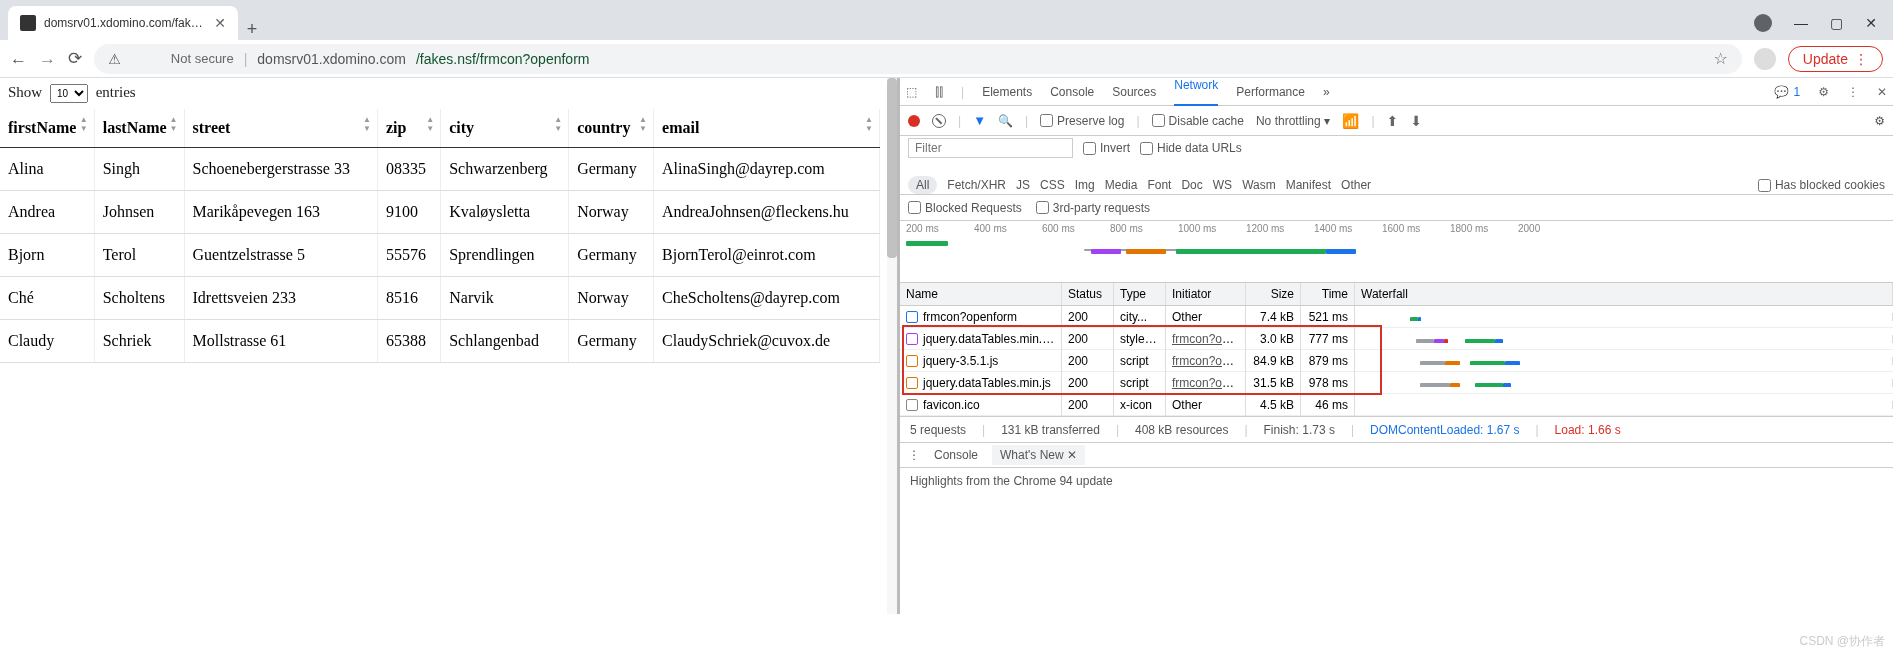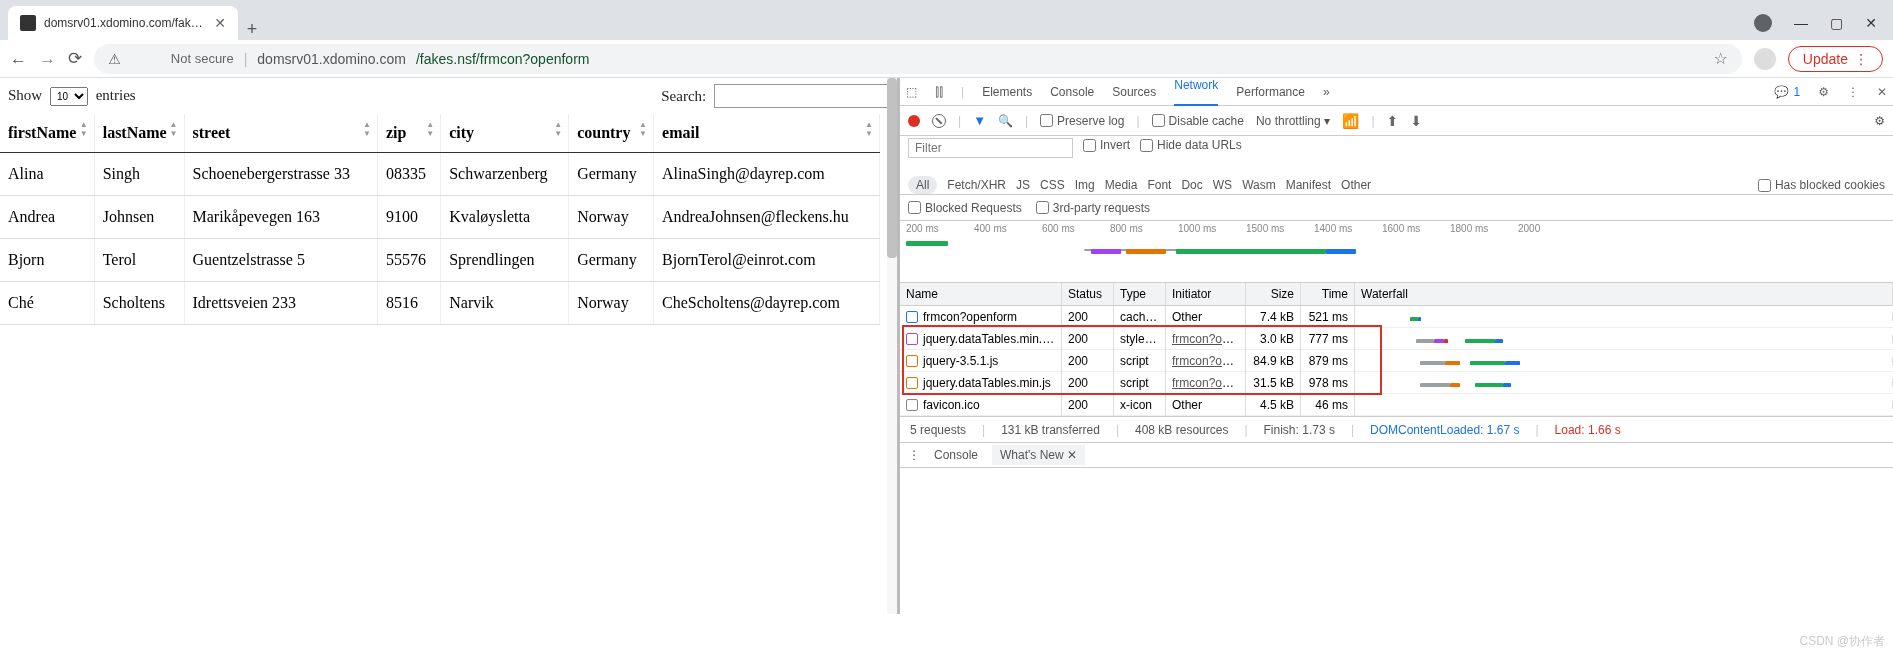--- a/index.html
+++ b/index.html
@@ -52,21 +52,21 @@
 .dt-tabs .gear, .dt-tabs .more, .dt-tabs .closex { color:#666; }
 .dt-toolbar { height: 30px; display:flex; align-items:center; padding:0 8px; gap:12px; border-bottom:1px solid #ccc; color:#555;}
 .rec-dot { width:12px; height:12px; background:#d93025; border-radius:50%; }
 .noentry { width:14px; height:14px; border:1.5px solid #666; border-radius:50%; position:relative;}
 .noentry::after{content:""; position:absolute; left:2px; top:5px; width:8px; height:1.5px; background:#666; transform:rotate(45deg);}
 .funnel { color:#1a73e8; font-size:13px;}
 .sliders { color:#555; }
 .cb { display:flex; align-items:center; gap:4px; }
 .cb input { width:13px; height:13px; }
 .wifi, .upl, .dnl { color:#666; font-size:14px;}
-.dt-toolbar2 { min-height:28px; display:flex; align-items:flex-start; padding: 2px 8px; gap:10px; border-bottom:1px solid #ccc; flex-wrap:wrap; color:#555;}
+.dt-toolbar2 { min-height:28px; display:flex; align-items:center; padding: 2px 8px; gap:10px; border-bottom:1px solid #ccc; flex-wrap:wrap; color:#555;}
 .filter-input { border:1px solid #ccc; padding:2px 6px; width:165px; height:20px; font-size:12px;}
 .pill { background:#e8eaed; border-radius:10px; padding:2px 8px; }
 .dt-toolbar3 { height:26px; display:flex; align-items:center; padding:0 8px; gap:14px; border-bottom:1px solid #ccc; color:#555;}
 
 
 .timeline { height: 62px; border-bottom:1px solid #ccc; position:relative; overflow:hidden;}
 .tl-ticks { position:absolute; top:2px; left:6px; right:0; display:flex; font-size:10px; color:#888;}
 .tl-ticks span { width:68px; }
 .tl-bars { position:absolute; top:20px; left:6px; right:6px; }
 .tl-bar { position:absolute; height:5px; border-radius:1px;}
@@ -134,24 +134,20 @@
 
 <div class="content">
 
 <div class="page-pane">
   <div class="dt-controls">
     <div class="dt-len">
       <span>Show</span>
       <select><option>10</option></select>
       <span>entries</span>
     </div>
-    <div class="dt-search">
-      <span>Search:</span>
-      <input type="text" style="">
-    </div>
   </div>
   <table class="dt">
     <thead>
           <tr id="dt-head">
             <th class="sort-asc">firstName</th>
             <th>lastName</th>
             <th>street</th>
             <th>zip</th>
             <th>city</th>
             <th>country</th>
@@ -187,20 +183,29 @@
             <td>BjornTerol@einrot.com</td>
           </tr>
           <tr>
             <td>Ché</td>
             <td>Scholtens</td>
             <td>Idrettsveien 233</td>
             <td>8516</td>
             <td>Narvik</td>
             <td>Norway</td>
             <td>CheScholtens@dayrep.com</td>
+          </tr>
+          <tr>
+            <td>Claudy</td>
+            <td>Schriek</td>
+            <td>Mollstrasse 61</td>
+            <td>65388</td>
+            <td>Schlangenbad</td>
+            <td>Germany</td>
+            <td>ClaudySchriek@cuvox.de</td>
           </tr>
         </tbody>
   </table>
   <div class="scrollbar-v">
         <div class="scrollbar-thumb"></div>
       </div>
 </div>
 
 <div class="devtools">
   <div class="dt-tabs">
@@ -271,21 +276,21 @@
         </label>
   </div>
 
   <div class="timeline">
     <div class="tl-ticks" id="tlticks">
           <span>200 ms</span>
           <span>400 ms</span>
           <span>600 ms</span>
           <span>800 ms</span>
           <span>1000 ms</span>
-          <span>1500 ms</span>
+          <span>1200 ms</span>
           <span>1400 ms</span>
           <span>1600 ms</span>
           <span>1800 ms</span>
           <span>2000</span>
         </div>
     <div class="tl-bars">
       <div class="tl-bar" style="left:0;width:42px;background:#1eab53;top:0;"></div>
       <div class="tl-bar" style="left:178px;width:260px;background:#9aa0a6;top:8px;height:2px;"></div>
       <div class="tl-bar" style="left:185px;width:30px;background:#a142f4;top:8px;"></div>
       <div class="tl-bar" style="left:220px;width:40px;background:#e37400;top:8px;"></div>
@@ -303,21 +308,21 @@
       <div class="c-type">Type</div>
       <div class="c-init">Initiator</div>
       <div class="c-size">Size</div>
       <div class="c-time">Time</div>
       <div class="c-wf" style="text-align:left;">Waterfall</div>
     </div>
     <div class="net-body" id="netbody">
           <div class="net-row">
             <div class="c-name"><span class="file-ico ico-doc"></span>frmcon?openform</div>
             <div class="c-status">200</div>
-            <div class="c-type">cache...</div>
+            <div class="c-type">city...</div>
             <div class="c-init">Other</div>
             <div class="c-size">7.4 kB</div>
             <div class="c-time">521 ms</div>
             <div class="c-wf">
               <div class="wf-bar" style="left: 55px; width: 8px; background: rgb(30, 171, 83);"></div>
               <div class="wf-bar" style="left: 63px; width: 3px; background: rgb(26, 115, 232);"></div>
             </div>
           </div>
           <div class="net-row">
             <div class="c-name"><span class="file-ico ico-css"></span>jquery.dataTables.min.css</div>
@@ -387,16 +392,17 @@
     <span class="dom-loaded">DOMContentLoaded: 1.67 s</span>
         <span class="sep">|</span>
     <span class="load-t">Load: 1.66 s</span>
   </div>
 
   <div class="drawer-tabs">
     <span>⋮</span>
     <span>Console</span>
     <span class="active"><span>What's New</span> ✕</span>
   </div>
+  <div class="drawer-content">Highlights from the Chrome 94 update</div>
 </div>
 </div>
 
 <div class="watermark">CSDN @协作者</div>
 
 </body></html>

